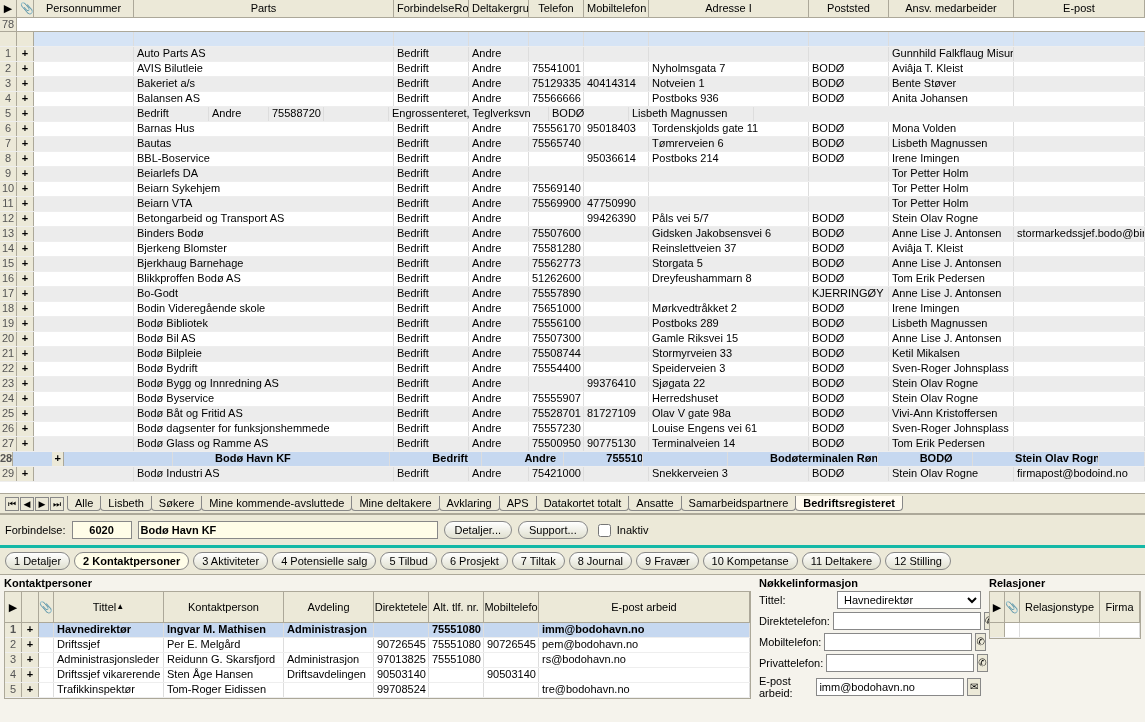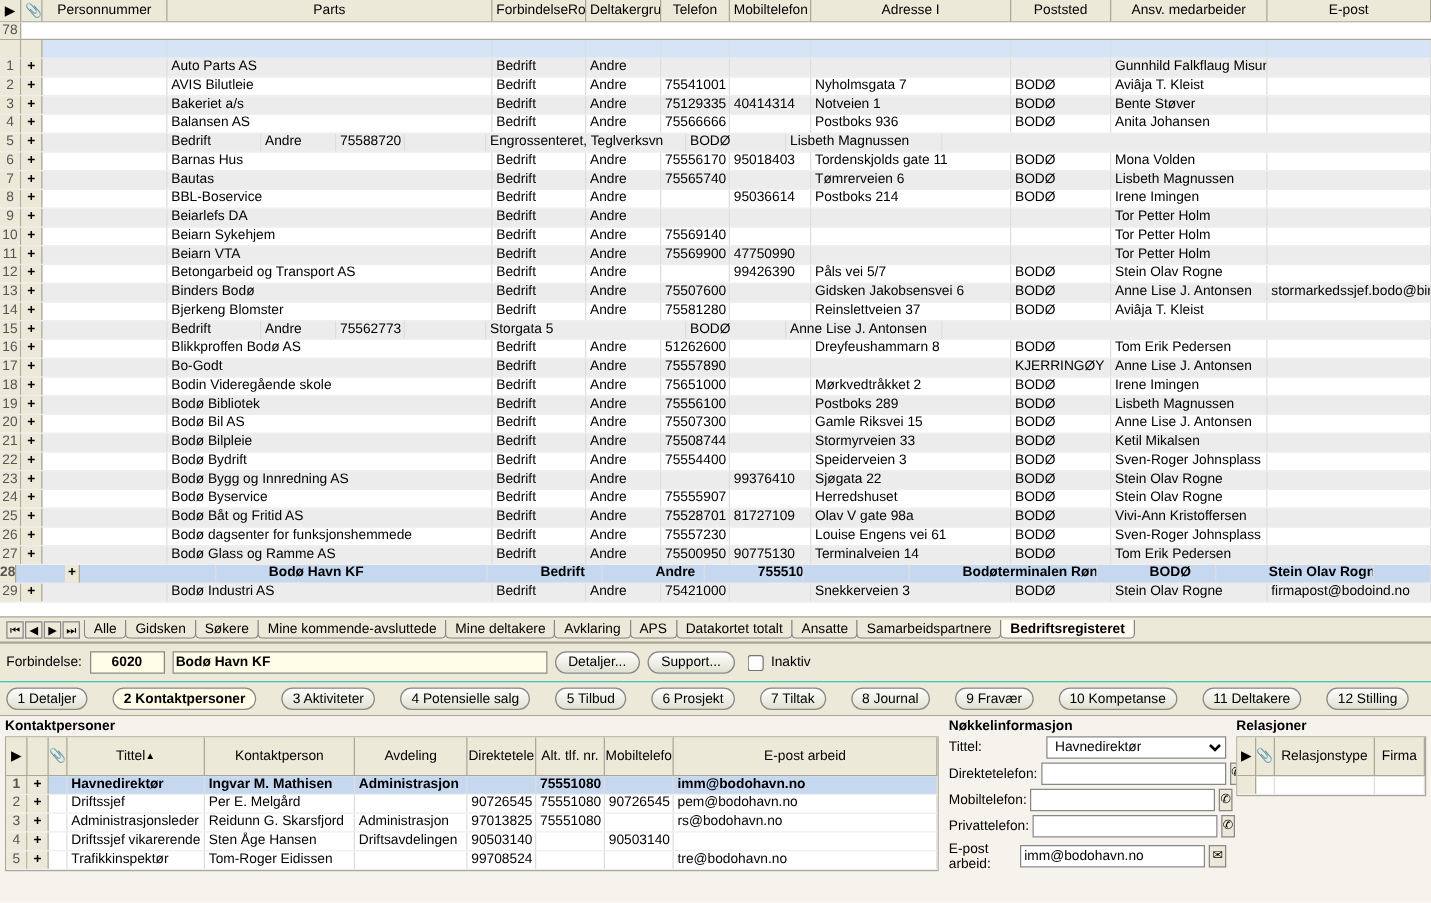--- a/index.html
+++ b/index.html
@@ -13,27 +13,27 @@
 .grid-row.sel { background: #c6d8f0; font-weight: bold; gap: 39px; }
 .grid-row.hilite { background: #d6e4f5; }
 .cell { border-right: 1px solid #ddd; padding: 0 3px; overflow: hidden; white-space: nowrap; }
 .rownum { background: #ece9d8; border-right: 1px solid #aca899; text-align: center; width: 17px; color: #555; }
 .expcell { background: #ece9d8; border-right: 1px solid #aca899; text-align: center; width: 17px; font-weight: bold; }
 .tabstrip { background: #ece9d8; border-top: 1px solid #aca899; height: 20px; display: flex; align-items: center; padding-left: 5px; gap: 0; }
 .tabnav { display: inline-flex; gap: 1px; margin-right: 3px; }
 .tabnav span { width: 14px; height: 14px; background: #ece9d8; border: 1px solid #888; font-size: 9px; text-align: center; line-height: 12px; cursor: pointer; }
 .tab { padding: 1px 7px; border: 1px solid #888; border-top: none; border-radius: 0 0 4px 4px; background: #ece9d8; margin-right: -1px; cursor: pointer; white-space: nowrap; }
 .tab.active { background: #fffbf0; font-weight: bold; }
-.detail-bar { background: #ece9d8; padding: 6px 5px; display: flex; align-items: center; gap: 6px; border-top: 2px solid #aca899; border-bottom: 1px solid #14b8a6; }
+.detail-bar { background: #ece9d8; padding: 6px 5px; display: flex; align-items: center; gap: 6px; border-top: 2px solid #aca899; border-bottom: 3px solid #14b8a6; }
 .detail-bar label { color: #000; }
 .detail-bar input.short { width: 60px; border: 1px solid #888; padding: 2px; background: #fffde8; text-align: center; font-weight: bold; }
 .detail-bar input.long { width: 300px; border: 1px solid #888; padding: 2px; background: #fffde8; font-weight: bold; }
 .btn { border: 1px solid #888; border-radius: 10px; padding: 2px 10px; background: linear-gradient(#fff,#e0e0d0); cursor: pointer; }
 .chk { margin-left: 4px; }
-.sub-tabs { background: #ece9d8; padding: 4px 5px; display: flex; gap: 20px; border-bottom: 1px solid #aca899; }
+.sub-tabs { background: #ece9d8; padding: 4px 5px; display: flex; gap: 4px; border-bottom: 1px solid #aca899; }
 .subtab { border: 1px solid #888; border-radius: 10px; padding: 2px 8px; background: linear-gradient(#fff,#e0e0d0); cursor: pointer; white-space: nowrap; }
 .subtab.active { background: #fffde8; font-weight: bold; }
 .bottom-panes { display: flex; background: #f5f3ec; height: 145px; }
 .pane-left { flex: 1; padding: 2px 4px; }
 .pane-mid { width: 230px; padding: 2px 4px; }
 .pane-right { width: 160px; padding: 2px 4px; }
 .pane-title { font-weight: bold; margin-bottom: 2px; }
 .mini-grid { border: 1px solid #aca899; background: #fff; }
 .mini-hdr { display: flex; background: #ece9d8; border-bottom: 1px solid #aca899; }
 .mini-hdr .hdr-cell { height: 30px; display: flex; align-items: center; justify-content: center; line-height: 12px; }
@@ -274,20 +274,21 @@
         <div class="cell" style="width:65px"></div>
         <div class="cell" style="width:160px">Reinslettveien 37</div>
         <div class="cell" style="width:80px">BODØ</div>
         <div class="cell" style="width:125px">Aviâja T. Kleist</div>
         <div class="cell" style="flex:1"></div>
       </div>
       <div class="grid-row odd">
         <div class="rownum">15</div>
         <div class="expcell">+</div>
         <div class="cell" style="width:100px"></div>
+        <div class="cell" style="width:260px">Bjerkhaug Barnehage</div>
         <div class="cell" style="width:75px">Bedrift</div>
         <div class="cell" style="width:60px">Andre</div>
         <div class="cell" style="width:55px">75562773</div>
         <div class="cell" style="width:65px"></div>
         <div class="cell" style="width:160px">Storgata 5</div>
         <div class="cell" style="width:80px">BODØ</div>
         <div class="cell" style="width:125px">Anne Lise J. Antonsen</div>
         <div class="cell" style="flex:1"></div>
       </div>
       <div class="grid-row">
@@ -489,21 +490,21 @@
     </div>
   <div class="tabstrip">
     <div class="tabnav">
       <span>⏮</span>
       <span>◀</span>
       <span>▶</span>
       <span>⏭</span>
     </div>
     <div id="ws-tabs" style="display:flex">
         <div class="tab">Alle</div>
-        <div class="tab">Gidsken</div>
+        <div class="tab">Lisbeth</div>
         <div class="tab">Søkere</div>
         <div class="tab">Mine kommende-avsluttede</div>
         <div class="tab">Mine deltakere</div>
         <div class="tab">Avklaring</div>
         <div class="tab">APS</div>
         <div class="tab">Datakortet totalt</div>
         <div class="tab">Ansatte</div>
         <div class="tab">Samarbeidspartnere</div>
         <div class="tab active">Bedriftsregisteret</div>
       </div>

